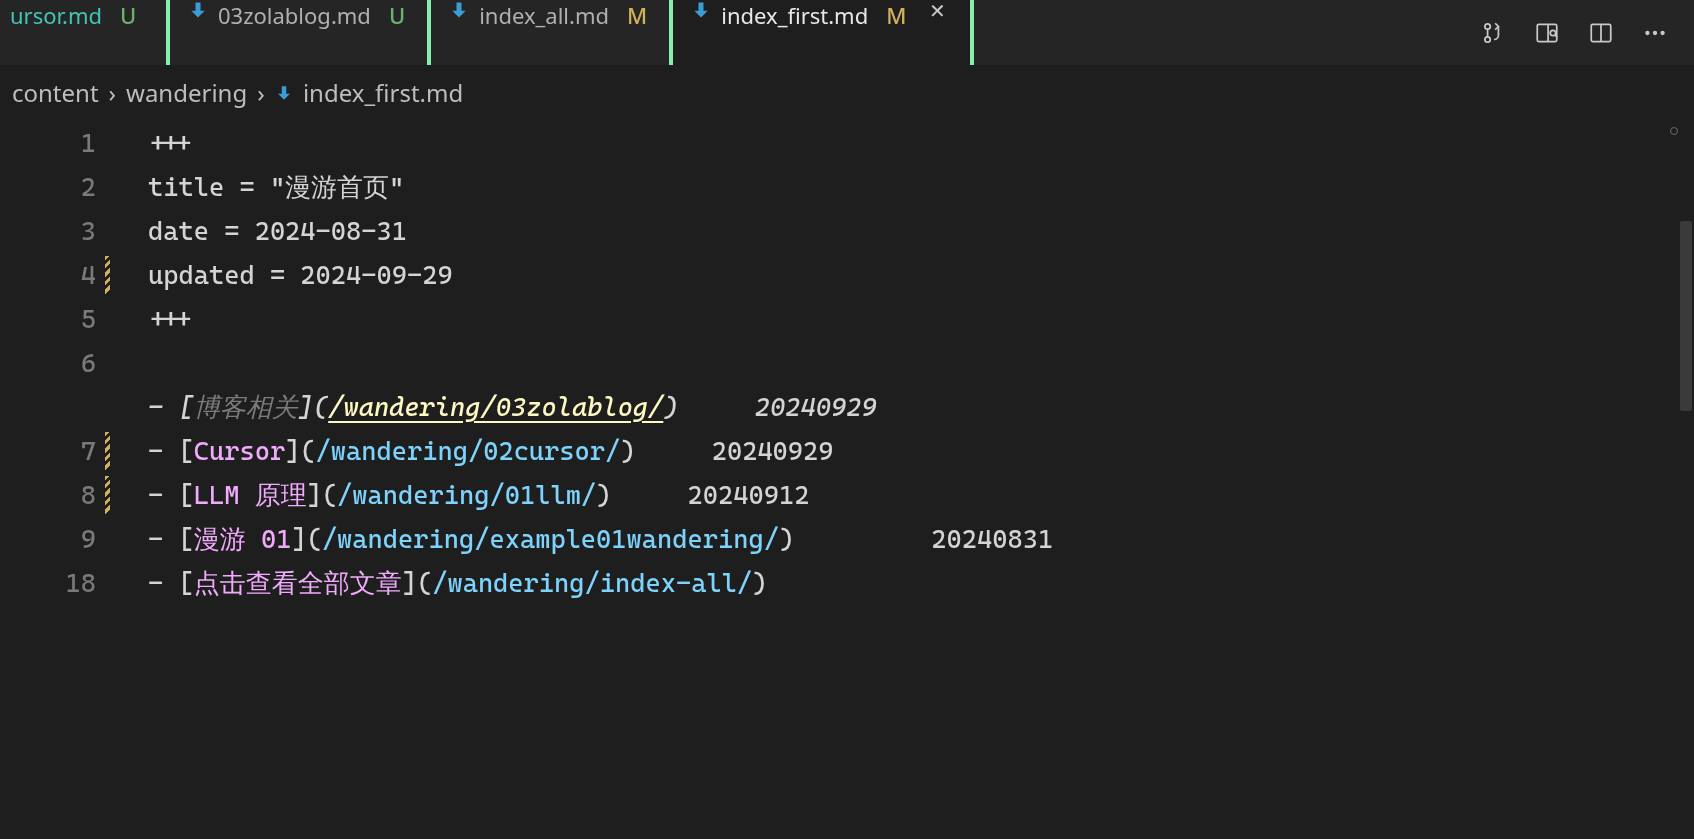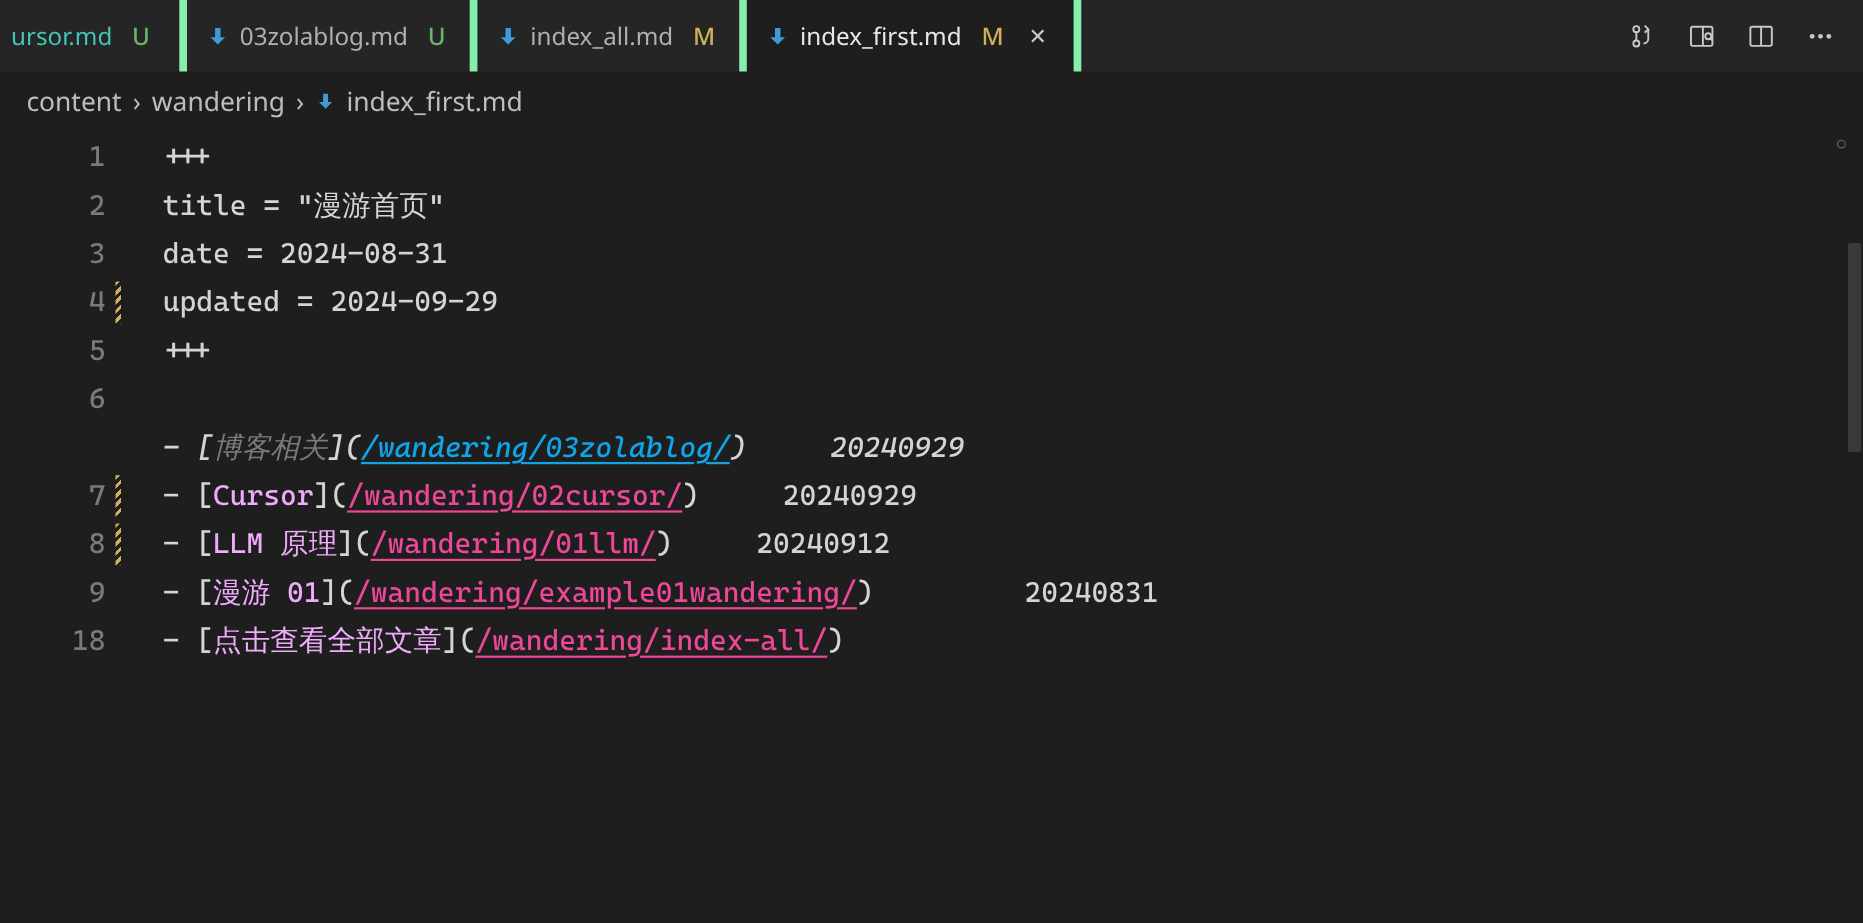--- a/index.html
+++ b/index.html
@@ -18,26 +18,25 @@
   
   .tabbar {
     display: flex;
     align-items: stretch;
     height: 66px;
     background: #252526;
     border-bottom: 1px solid #1e1e1e;
   }
   .tab {
     display: flex;
-    align-items: center;
     gap: 10px;
     padding: 0 22px 0 18px;
     min-width: 200px;
     color: #b0b0b0;
-    border-right: 7px solid #86efac;
+    border-right: 4px solid #86efac;
     cursor: pointer;
     position: relative;
   }
   .tab.active {
     background: #1e1e1e;
     color: #e8e8e8;
   }
   .tab .file-icon svg { width: 20px; height: 20px; display:block; }
   .tab .status-u { color: #6bb36b; margin-left: 8px; font-weight: 500; }
   .tab .status-m { color: #d2b05a; margin-left: 8px; font-weight: 500; }
@@ -66,21 +65,21 @@
     color: #c9c9c9;
     cursor:pointer;
   }
   .tabbar-actions .action-icon svg { width: 26px; height: 26px; }
 
   
   .breadcrumb {
     display: flex;
     align-items: center;
     gap: 10px;
-    padding: 10px 16px 12px 24px;
+    padding: 10px 16px 12px 12px;
     color: #bdbdbd;
     font-size: 24px;
   }
   .breadcrumb .chev { color: #bdbdbd; }
   .breadcrumb .crumb { cursor:pointer; }
   .breadcrumb .file-icon { display:inline-flex; margin-right:4px; }
   .breadcrumb .file-icon svg { width:18px; height:18px; }
 
   
   .editor-wrap {
@@ -112,23 +111,23 @@
   .code {
     flex: 1;
     color: #d4d4d4;
     white-space: pre;
     padding-left: 20px;
     position: relative;
   }
   .code .row { height: 44px; }
   .tok-fm   { color: #d4d4d4; }
   .tok-link { color: #f0abfc; }  
-  .tok-url  { color: #ec4899; text-decoration: underline; text-underline-offset: 5px; }
+  .tok-url  { color: #7dd3fc; text-underline-offset: 5px; }
   .tok-dim  { color: #7b7b7b; font-style: italic; }
-  .tok-dim .tok-url { color:#0ea5e9; text-decoration: underline; }
+  .tok-dim .tok-url { color:#fef9c3; text-decoration: underline; }
   .tok-punc { color: #d4d4d4; }
 
   
   .minimap {
     position: absolute;
     top: 0; right: 0;
     width: 38px;
     height: 100%;
     background: #1e1e1e;
   }

